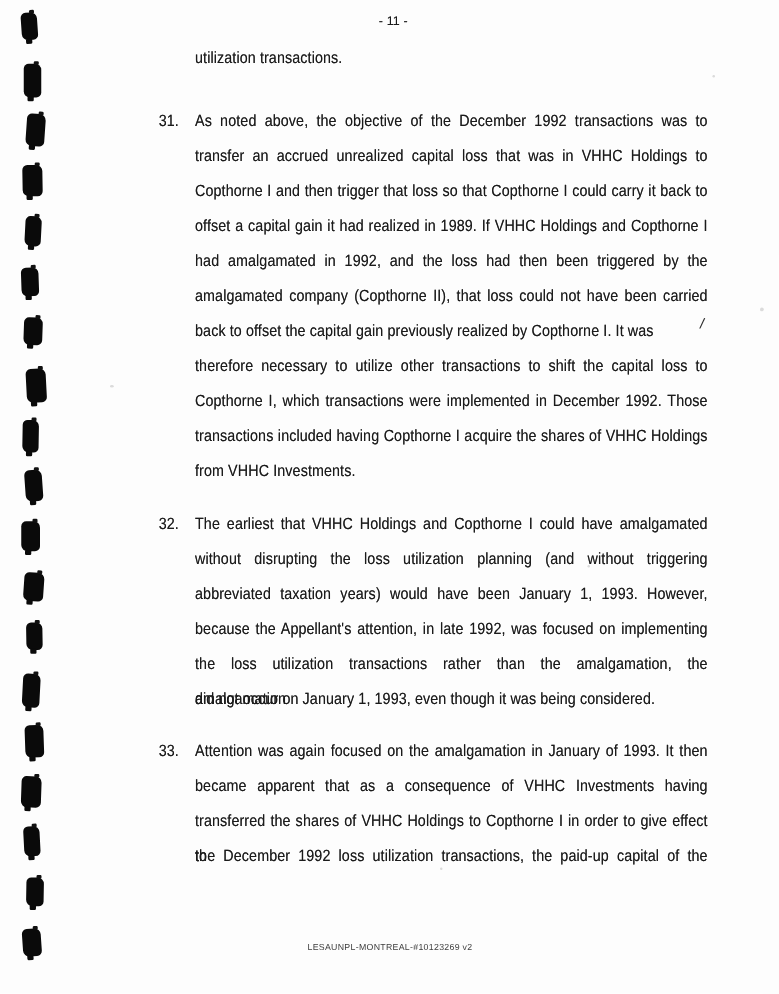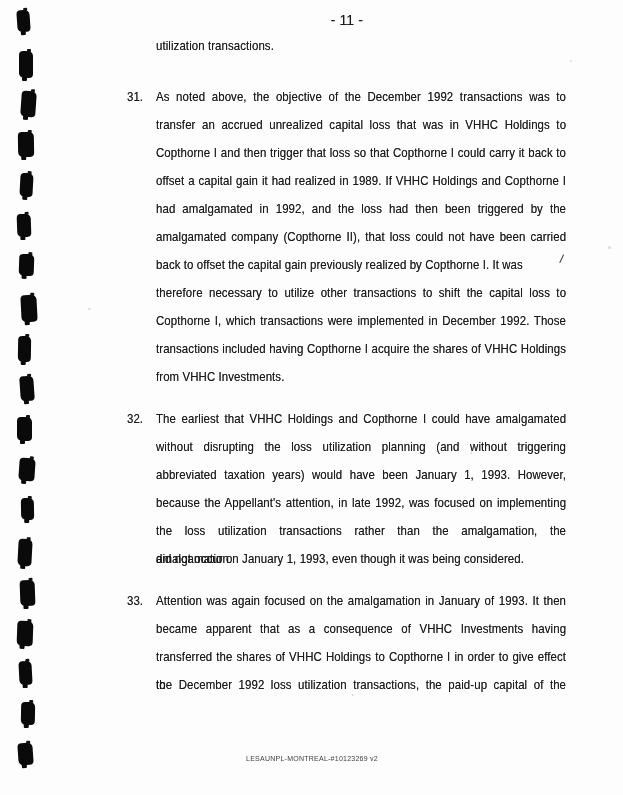--- a/index.html
+++ b/index.html
@@ -41,22 +41,22 @@
   }
   
   .txt {
     font-size: 13px;
     letter-spacing: 0.1px;
     text-shadow: 0 0 0.5px rgba(25,25,25,0.65);
   }
   #page-number {
     position: absolute;
     top: 12px; left: 303px; width: 60px;
-    text-align: right;
-    font-size: 14px;
+    text-align: left;
+    font-size: 10px;
   }
   #carryover-line {
     position: absolute;
     left: 156px; top: 32px;
     width: 466px;
     transform: scaleX(0.88);
     transform-origin: 0 0;
     line-height: 28px;
   }
   .para {

